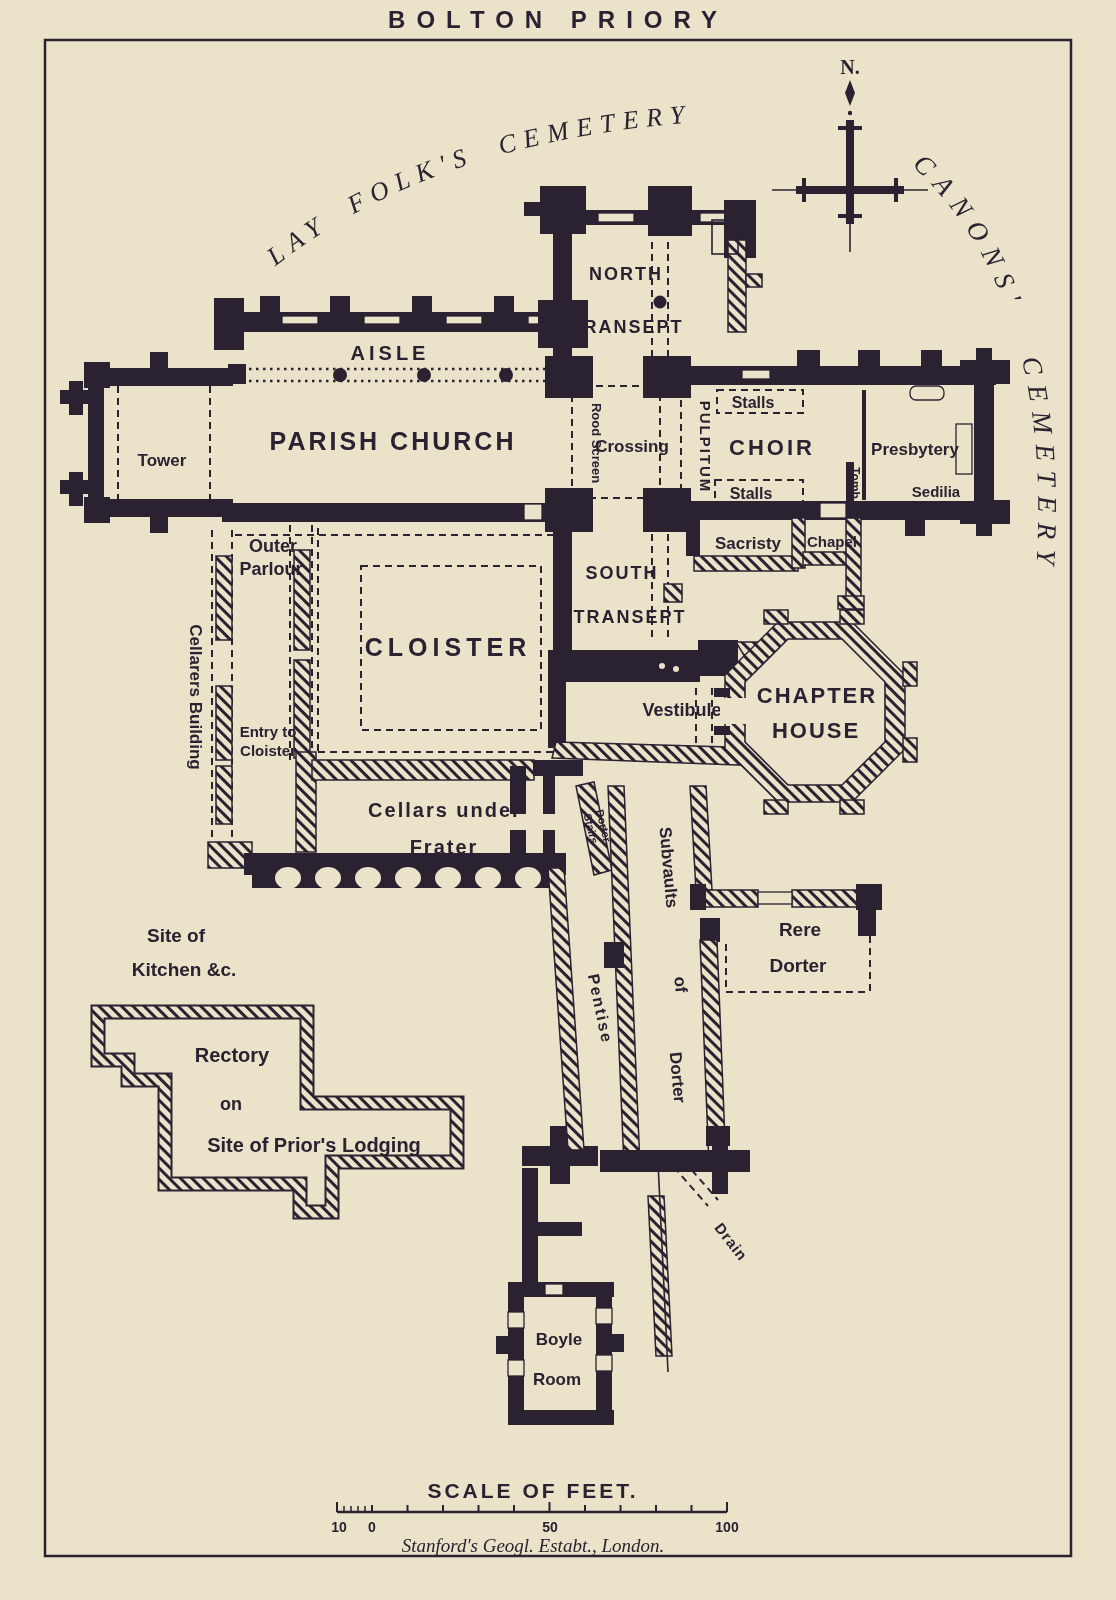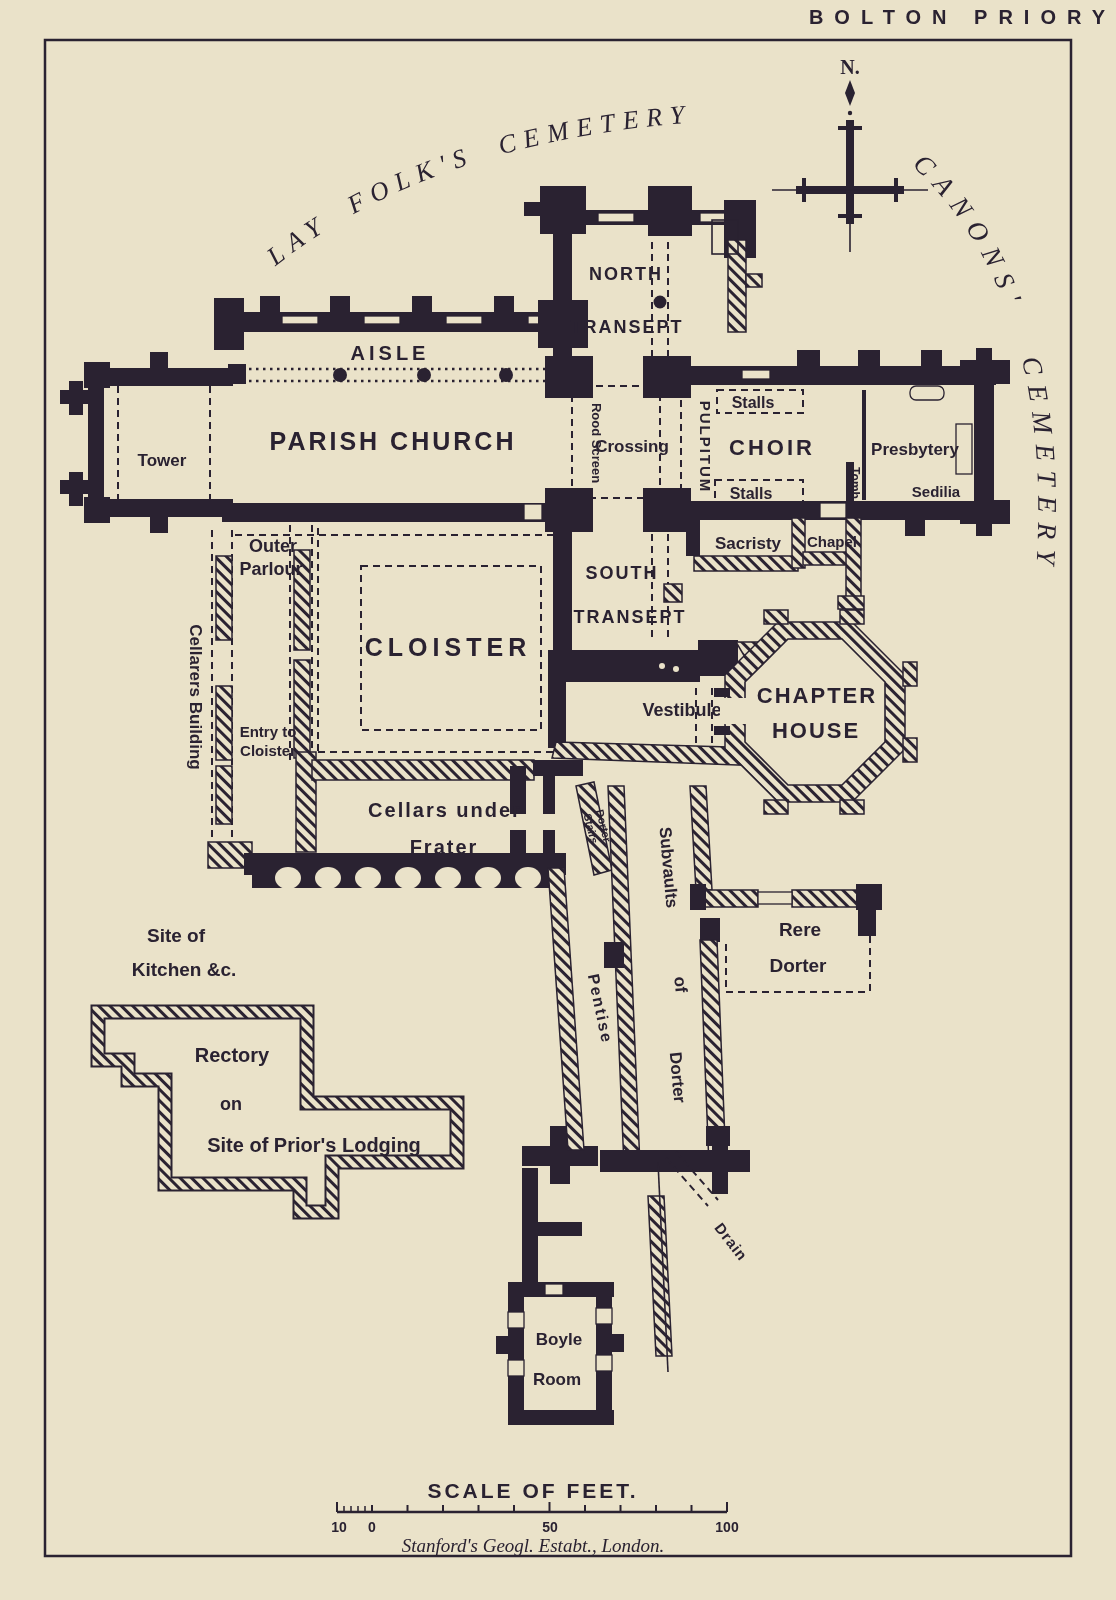--- a/index.html
+++ b/index.html
@@ -5,22 +5,22 @@
   :root { --paper:#eae2c9; --ink:#2a2231; }
   html,body { margin:0; padding:0; }
   body {
     width:1116px; height:1600px; position:relative;
     background:var(--paper);
     font-family:"Liberation Sans", sans-serif;
     overflow:hidden;
   }
   #plan-title {
     position:absolute; top:6px; left:0; width:100%;
-    margin:0; text-align:right;
-    font-size:20px; font-weight:bold; letter-spacing:11px;
+    margin:0; text-align:center;
+    font-size:24px; font-weight:bold; letter-spacing:11px;
     color:var(--ink);
   }
   svg { position:absolute; top:0; left:0; }
   .ink   { fill:var(--ink); }
   .paperf{ fill:var(--paper); }
   .gap   { fill:var(--paper); stroke:var(--ink); stroke-width:1.3; }
   .hatch { fill:url(#hatch); stroke:var(--ink); stroke-width:1.5; }
   .thin  { stroke:var(--ink); stroke-width:1.6; fill:none; }
   .dash  { stroke:var(--ink); stroke-width:2;   fill:none; stroke-dasharray:7 5; }
   .dot   { stroke:var(--ink); stroke-width:2.6; fill:none; stroke-dasharray:2.5 4.5; }

